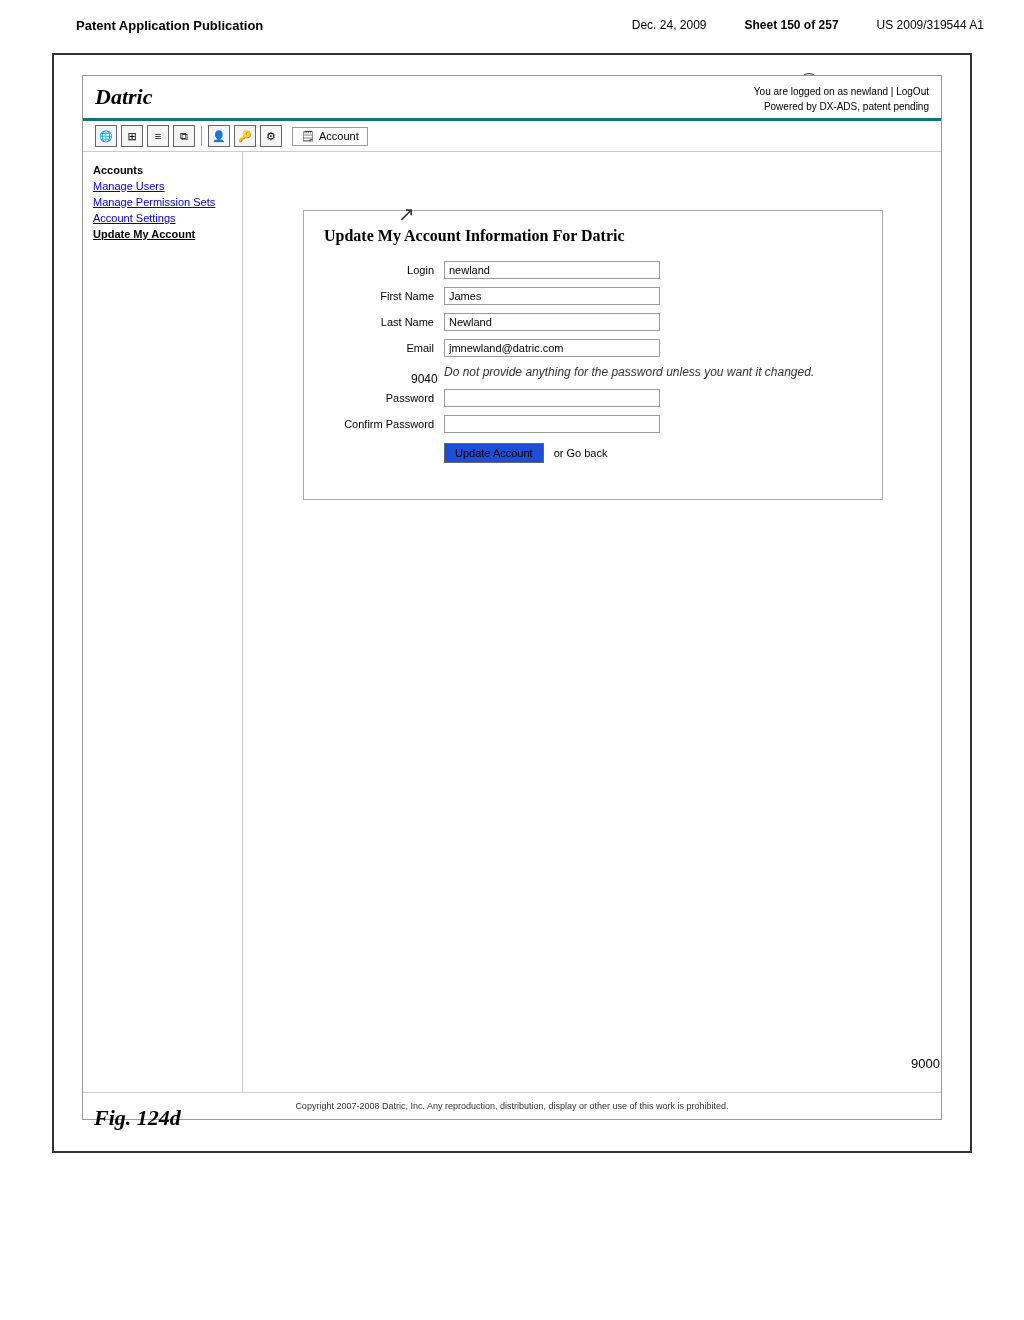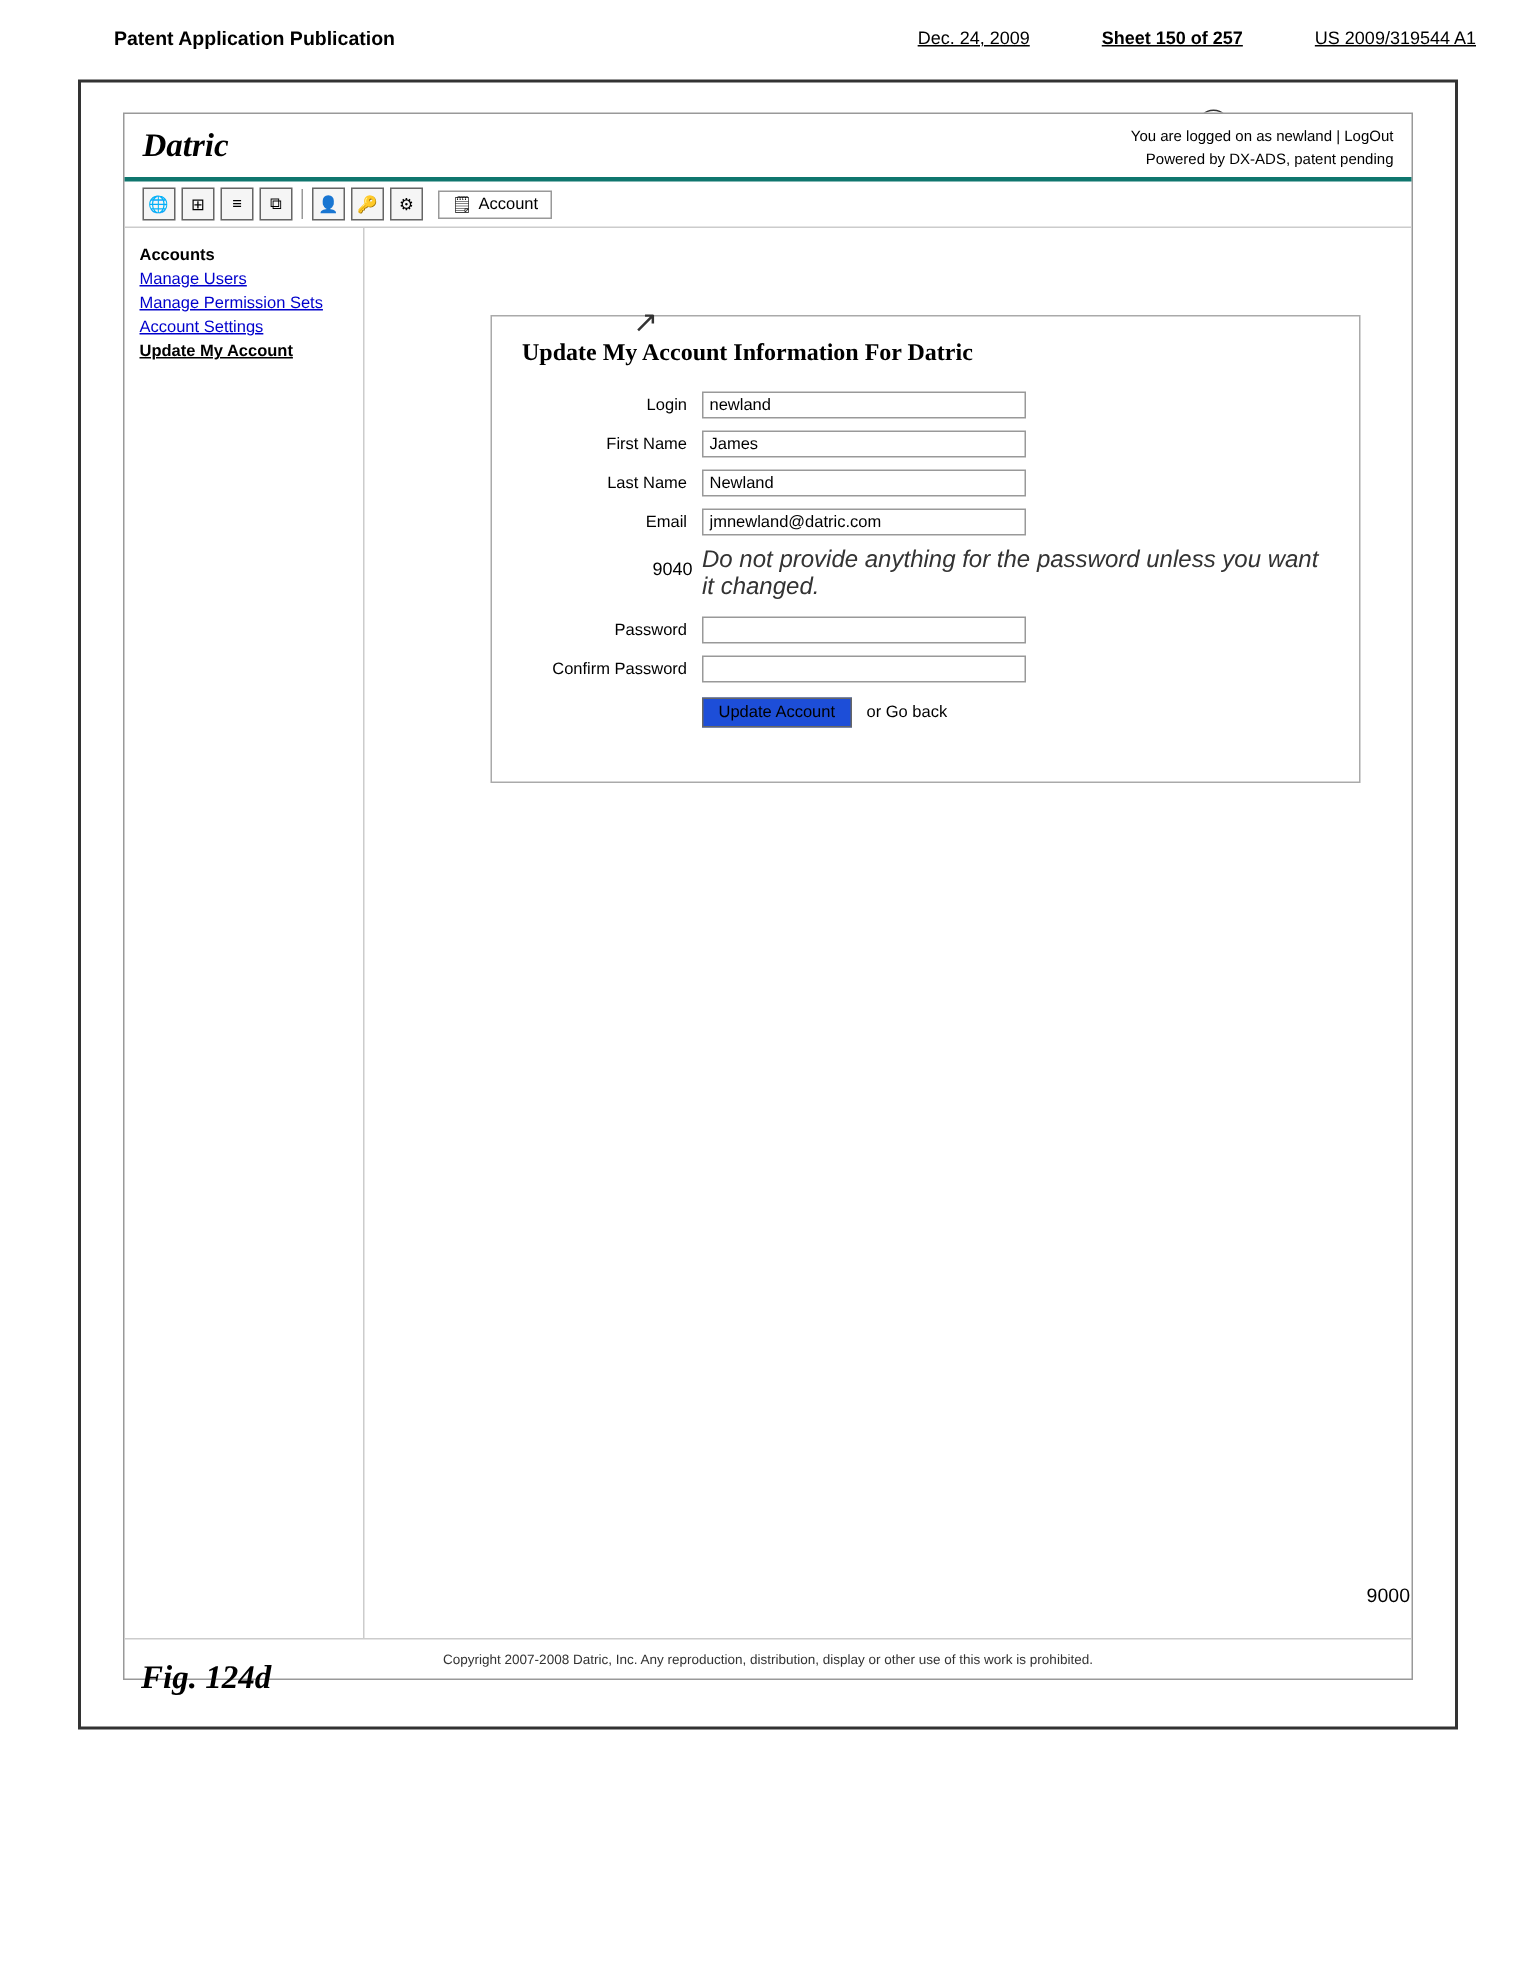--- a/index.html
+++ b/index.html
@@ -20,24 +20,23 @@
       margin-left: 36px;
     }
 
     .page-header-left {
       font-weight: bold;
       font-size: 13px;
     }
 
     .page-header-right {
       display: flex;
-      gap: 48px;
+      gap: 38px;
       font-size: 12px;
       align-items: flex-start;
-      text-decoration: underline;
     }
 
     .header-date { font-size: 12px; }
     .header-sheet { font-size: 12px; font-weight: bold; }
     .header-patent { font-size: 12px; }
 
     .main-content {
       padding: 10px 40px 20px 40px;
       display: flex;
       justify-content: center;
@@ -119,21 +118,20 @@
       padding: 2px 8px;
       font-size: 11px;
       background: #fff;
       margin-left: 6px;
     }
 
     
     .app-body {
       display: flex;
       min-height: 940px;
-      gap: 24px;
     }
 
     .sidebar {
       width: 160px;
       border-right: 1px solid #ccc;
       padding: 8px 0;
       font-size: 11px;
     }
 
     .sidebar-section-label {
@@ -203,21 +201,21 @@
 
     .form-input {
       border: 1px solid #999;
       height: 18px;
       width: 216px;
       padding: 1px 4px;
       font-size: 11px;
     }
 
     .form-hint {
-      font-size: 16px;
+      font-size: 12px;
       color: #333;
       margin: 4px 0 10px 120px;
       font-style: italic;
     }
 
     .form-actions {
       display: flex;
       align-items: center;
       margin-left: 120px;
       margin-top: 10px;

